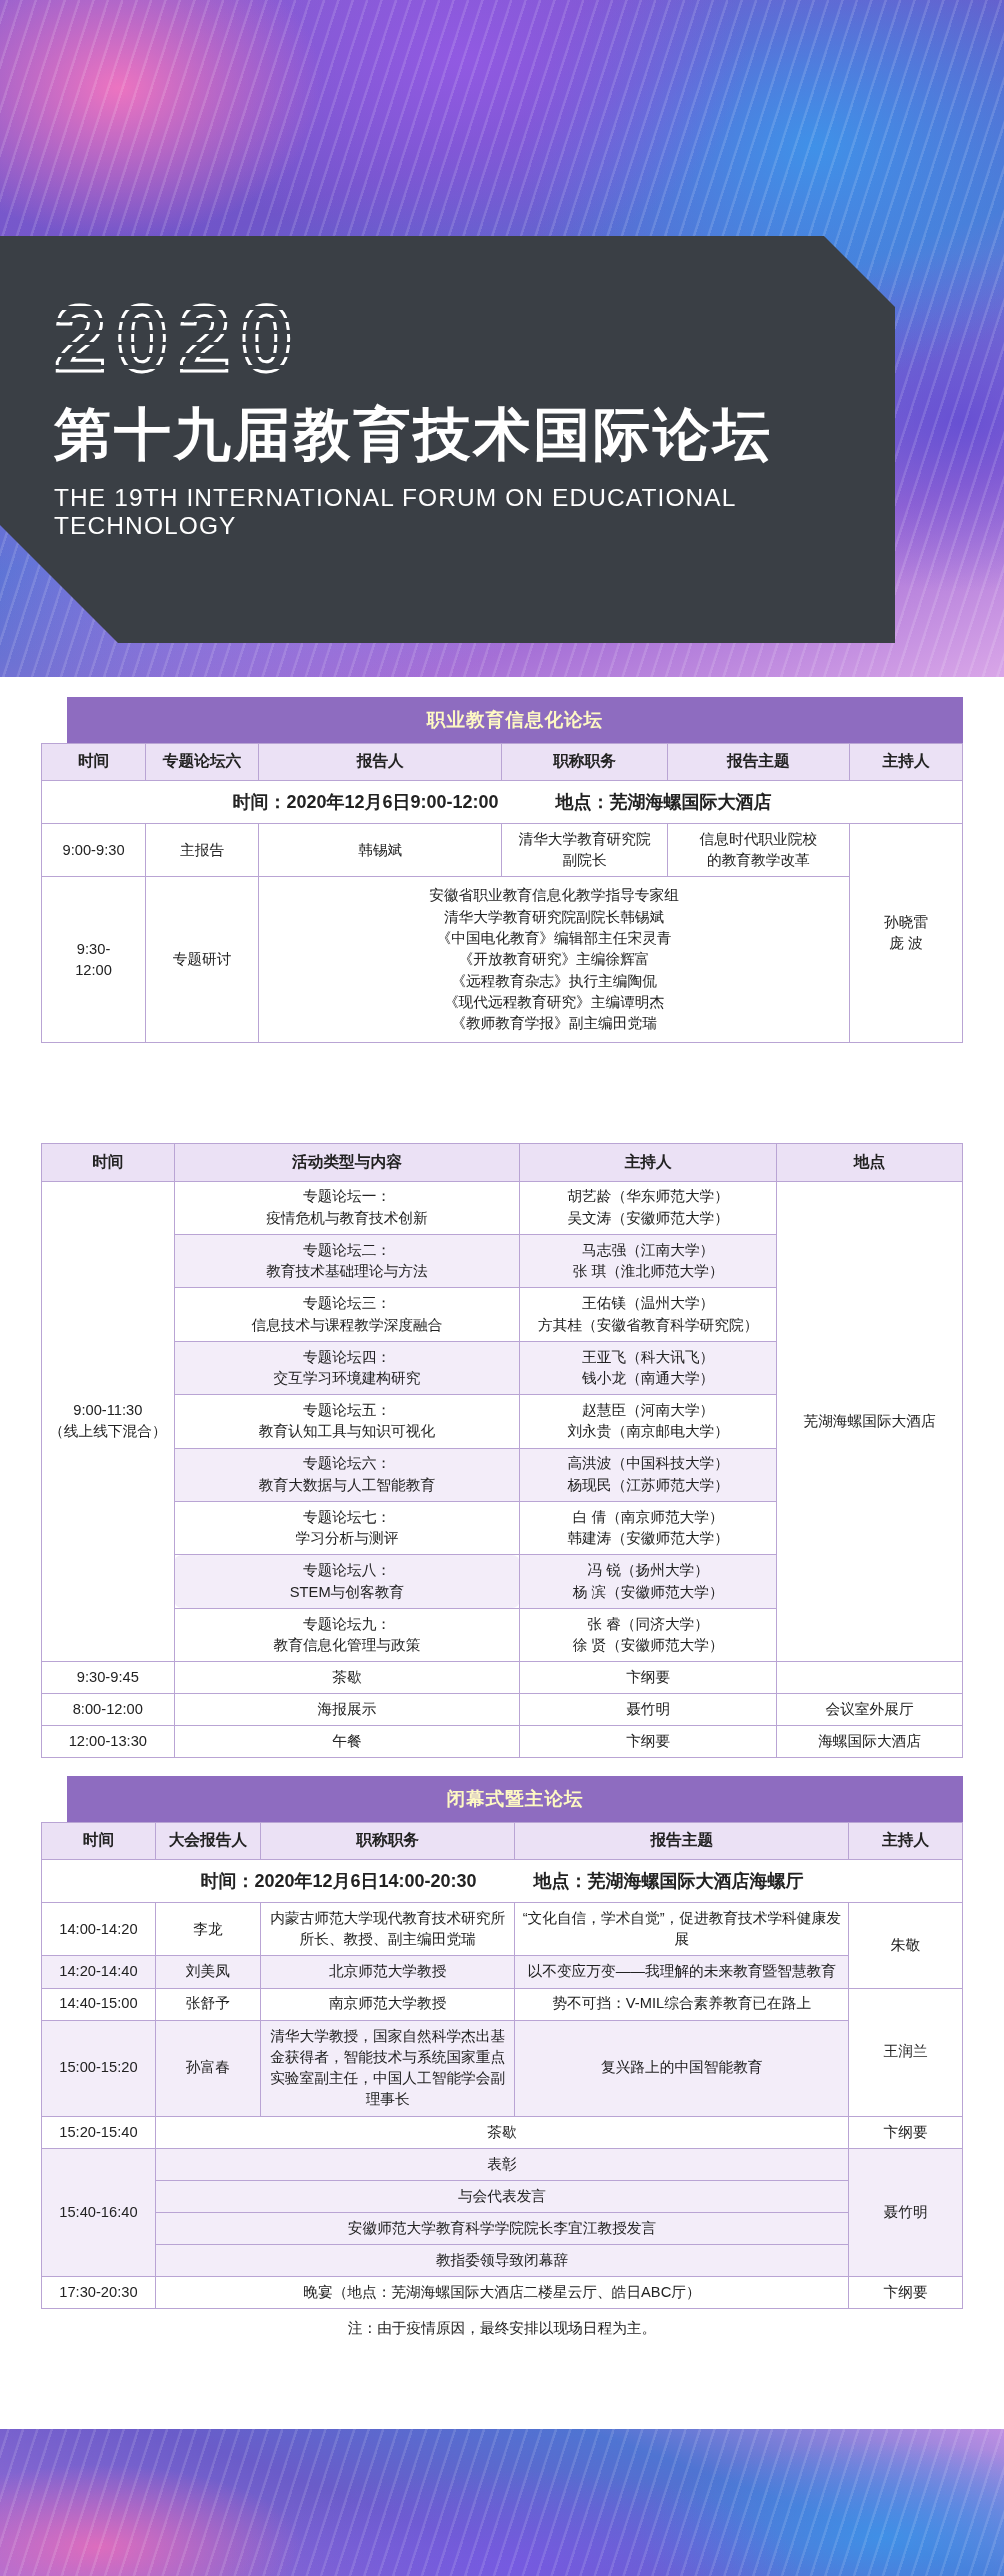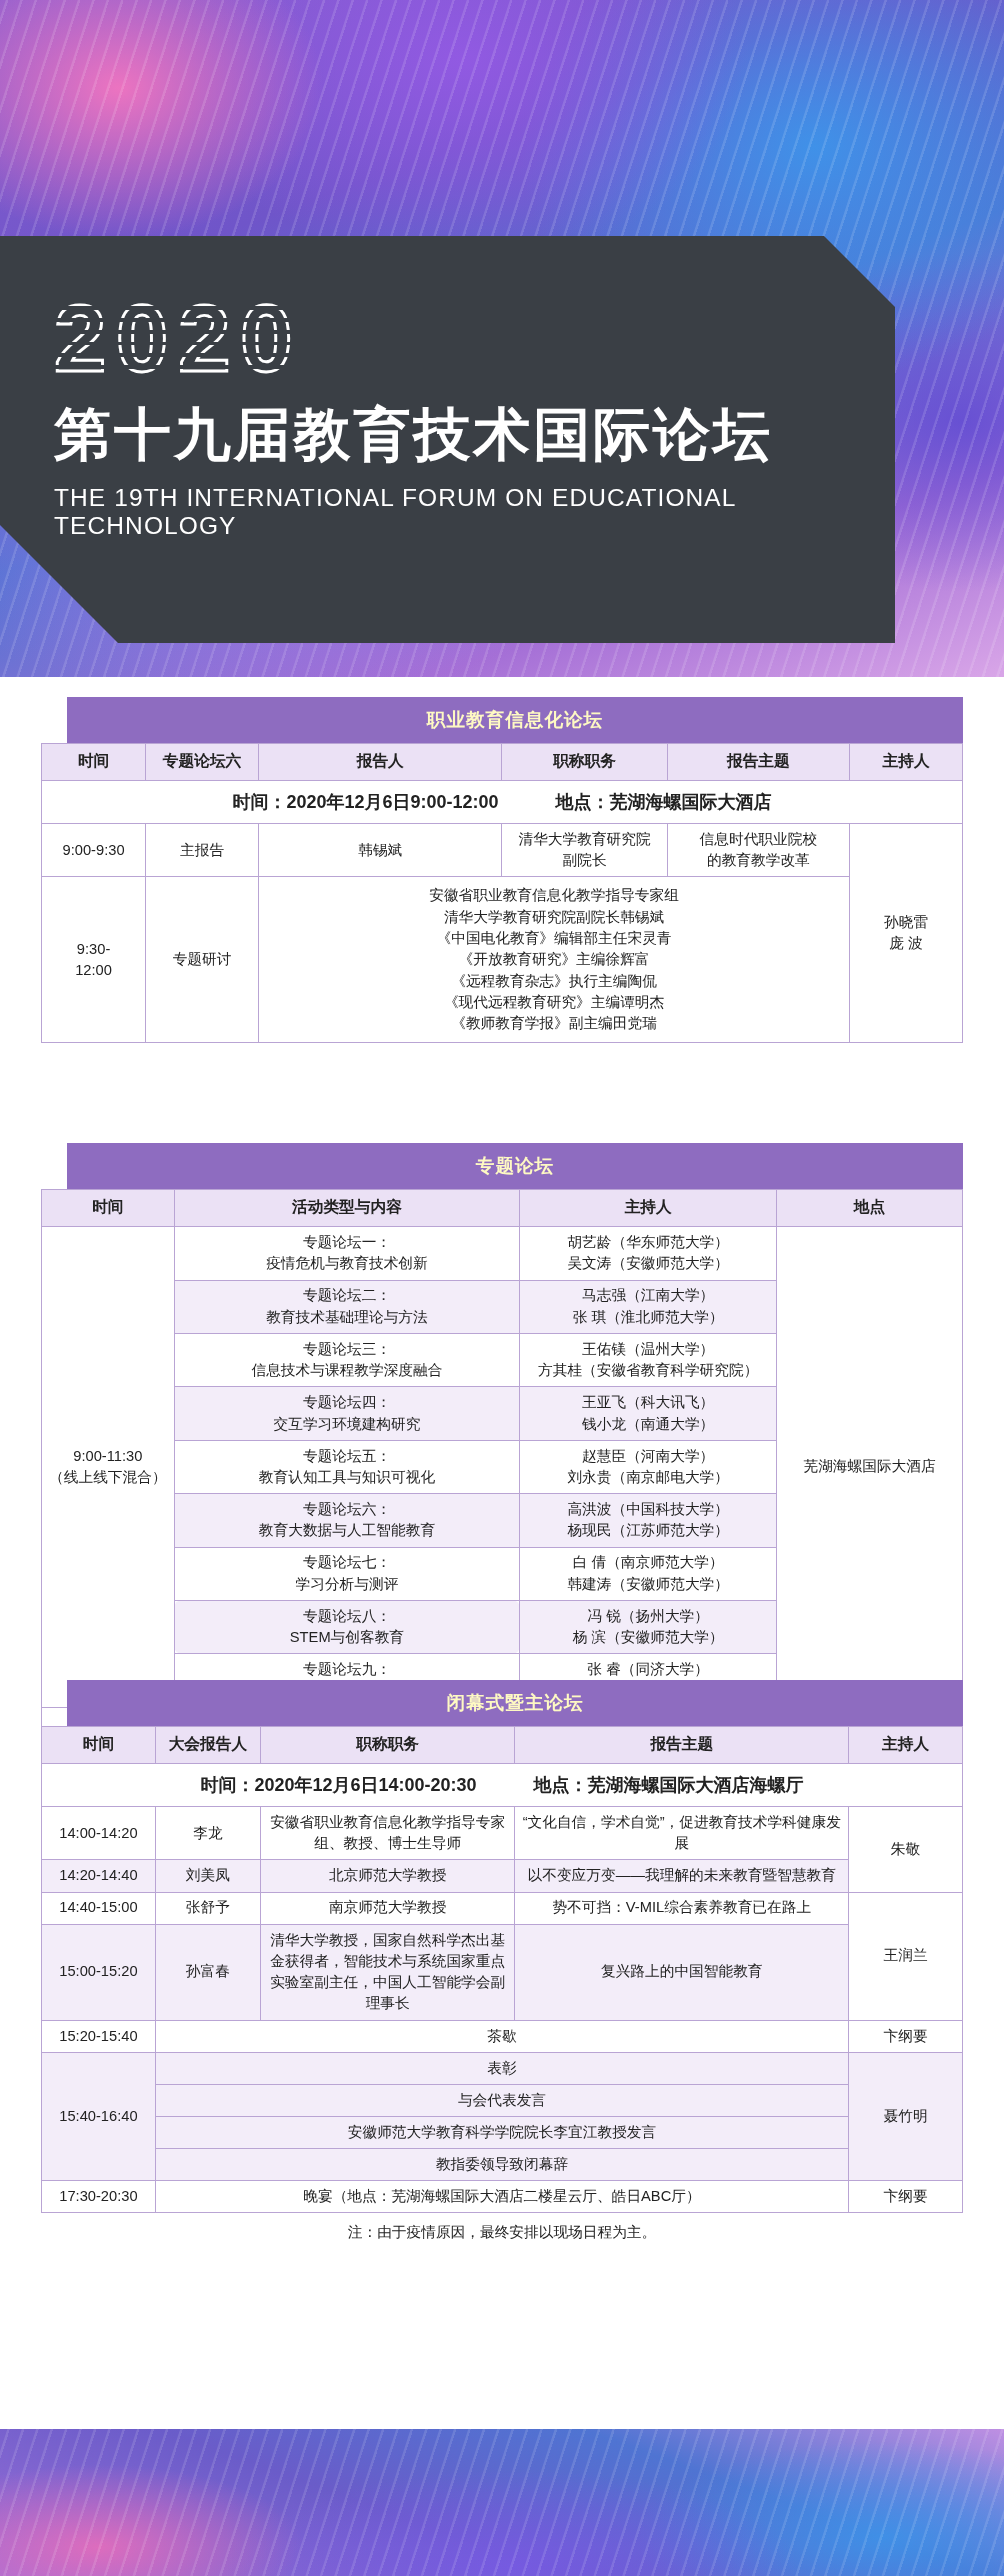--- a/index.html
+++ b/index.html
@@ -81,21 +81,21 @@
   }
   .title-en{
     font-size:24.5px;color:#ffffff;letter-spacing:1.1px;margin-top:15.7px;
     font-weight:normal;
   }
 
   
   .section{position:absolute;left:41px;width:922px;}
   .sec1{top:697px;}
   .sec2{top:1143px;}
-  .sec3{top:1680px;}
+  .sec3{top:1776px;}
 
   .sec-title{
     background:#8e6cc0;color:#fef9c3;text-align:center;
     font-size:18.6px;font-weight:bold;padding:8.8px 0;letter-spacing:1px;
     border:1px solid #8e6cc0;
     margin-left:26px;
   }
   table{border-collapse:collapse;width:100%;table-layout:fixed;}
   td,th{
     border:1px solid #b9a4d4;
@@ -175,21 +175,20 @@
 《开放教育研究》主编徐辉富
 《远程教育杂志》执行主编陶侃
 《现代远程教育研究》主编谭明杰
 《教师教育学报》副主编田党瑞</td>
       </tr>
     </tbody>
   </table>
 </div>
 
 <div class="section sec2">
-  <div class="sec-title">专题论坛</div>
   <table>
     <thead>
       <tr>
         <th style="width:14%">时间</th>
         <th style="width:38%">活动类型与内容</th>
         <th style="width:28%">主持人</th>
         <th style="width:20%">地点</th>
       </tr>
     </thead>
     <tbody id="forum-body">
@@ -290,21 +289,21 @@
         <th style="width:11%">大会报告人</th>
         <th style="width:28%">职称职务</th>
         <th style="width:37%">报告主题</th>
         <th style="width:12%">主持人</th>
       </tr>
     </thead>
     <tbody id="closing-body">
         <tr>
           <td class="plain" style="white-space: normal;">14:00-14:20</td>
           <td class="plain" style="white-space: normal;">李龙</td>
-          <td class="plain" style="white-space: normal;">安徽省职业教育信息化教学指导专家组、教授、博士生导师</td>
+          <td class="plain" style="white-space: normal;">内蒙古师范大学现代教育技术研究所所长、教授、副主编田党瑞</td>
           <td class="plain" style="white-space: normal;">“文化自信，学术自觉”，促进教育技术学科健康发展</td>
           <td class="plain" rowspan="2" style="white-space: normal;">朱敬</td>
         </tr>
         <tr>
           <td class="shade" style="white-space: normal;">14:20-14:40</td>
           <td class="shade" style="white-space: normal;">刘美凤</td>
           <td class="shade" style="white-space: normal;">北京师范大学教授</td>
           <td class="shade" style="white-space: normal;">以不变应万变——我理解的未来教育暨智慧教育</td>
         </tr>
         <tr>

